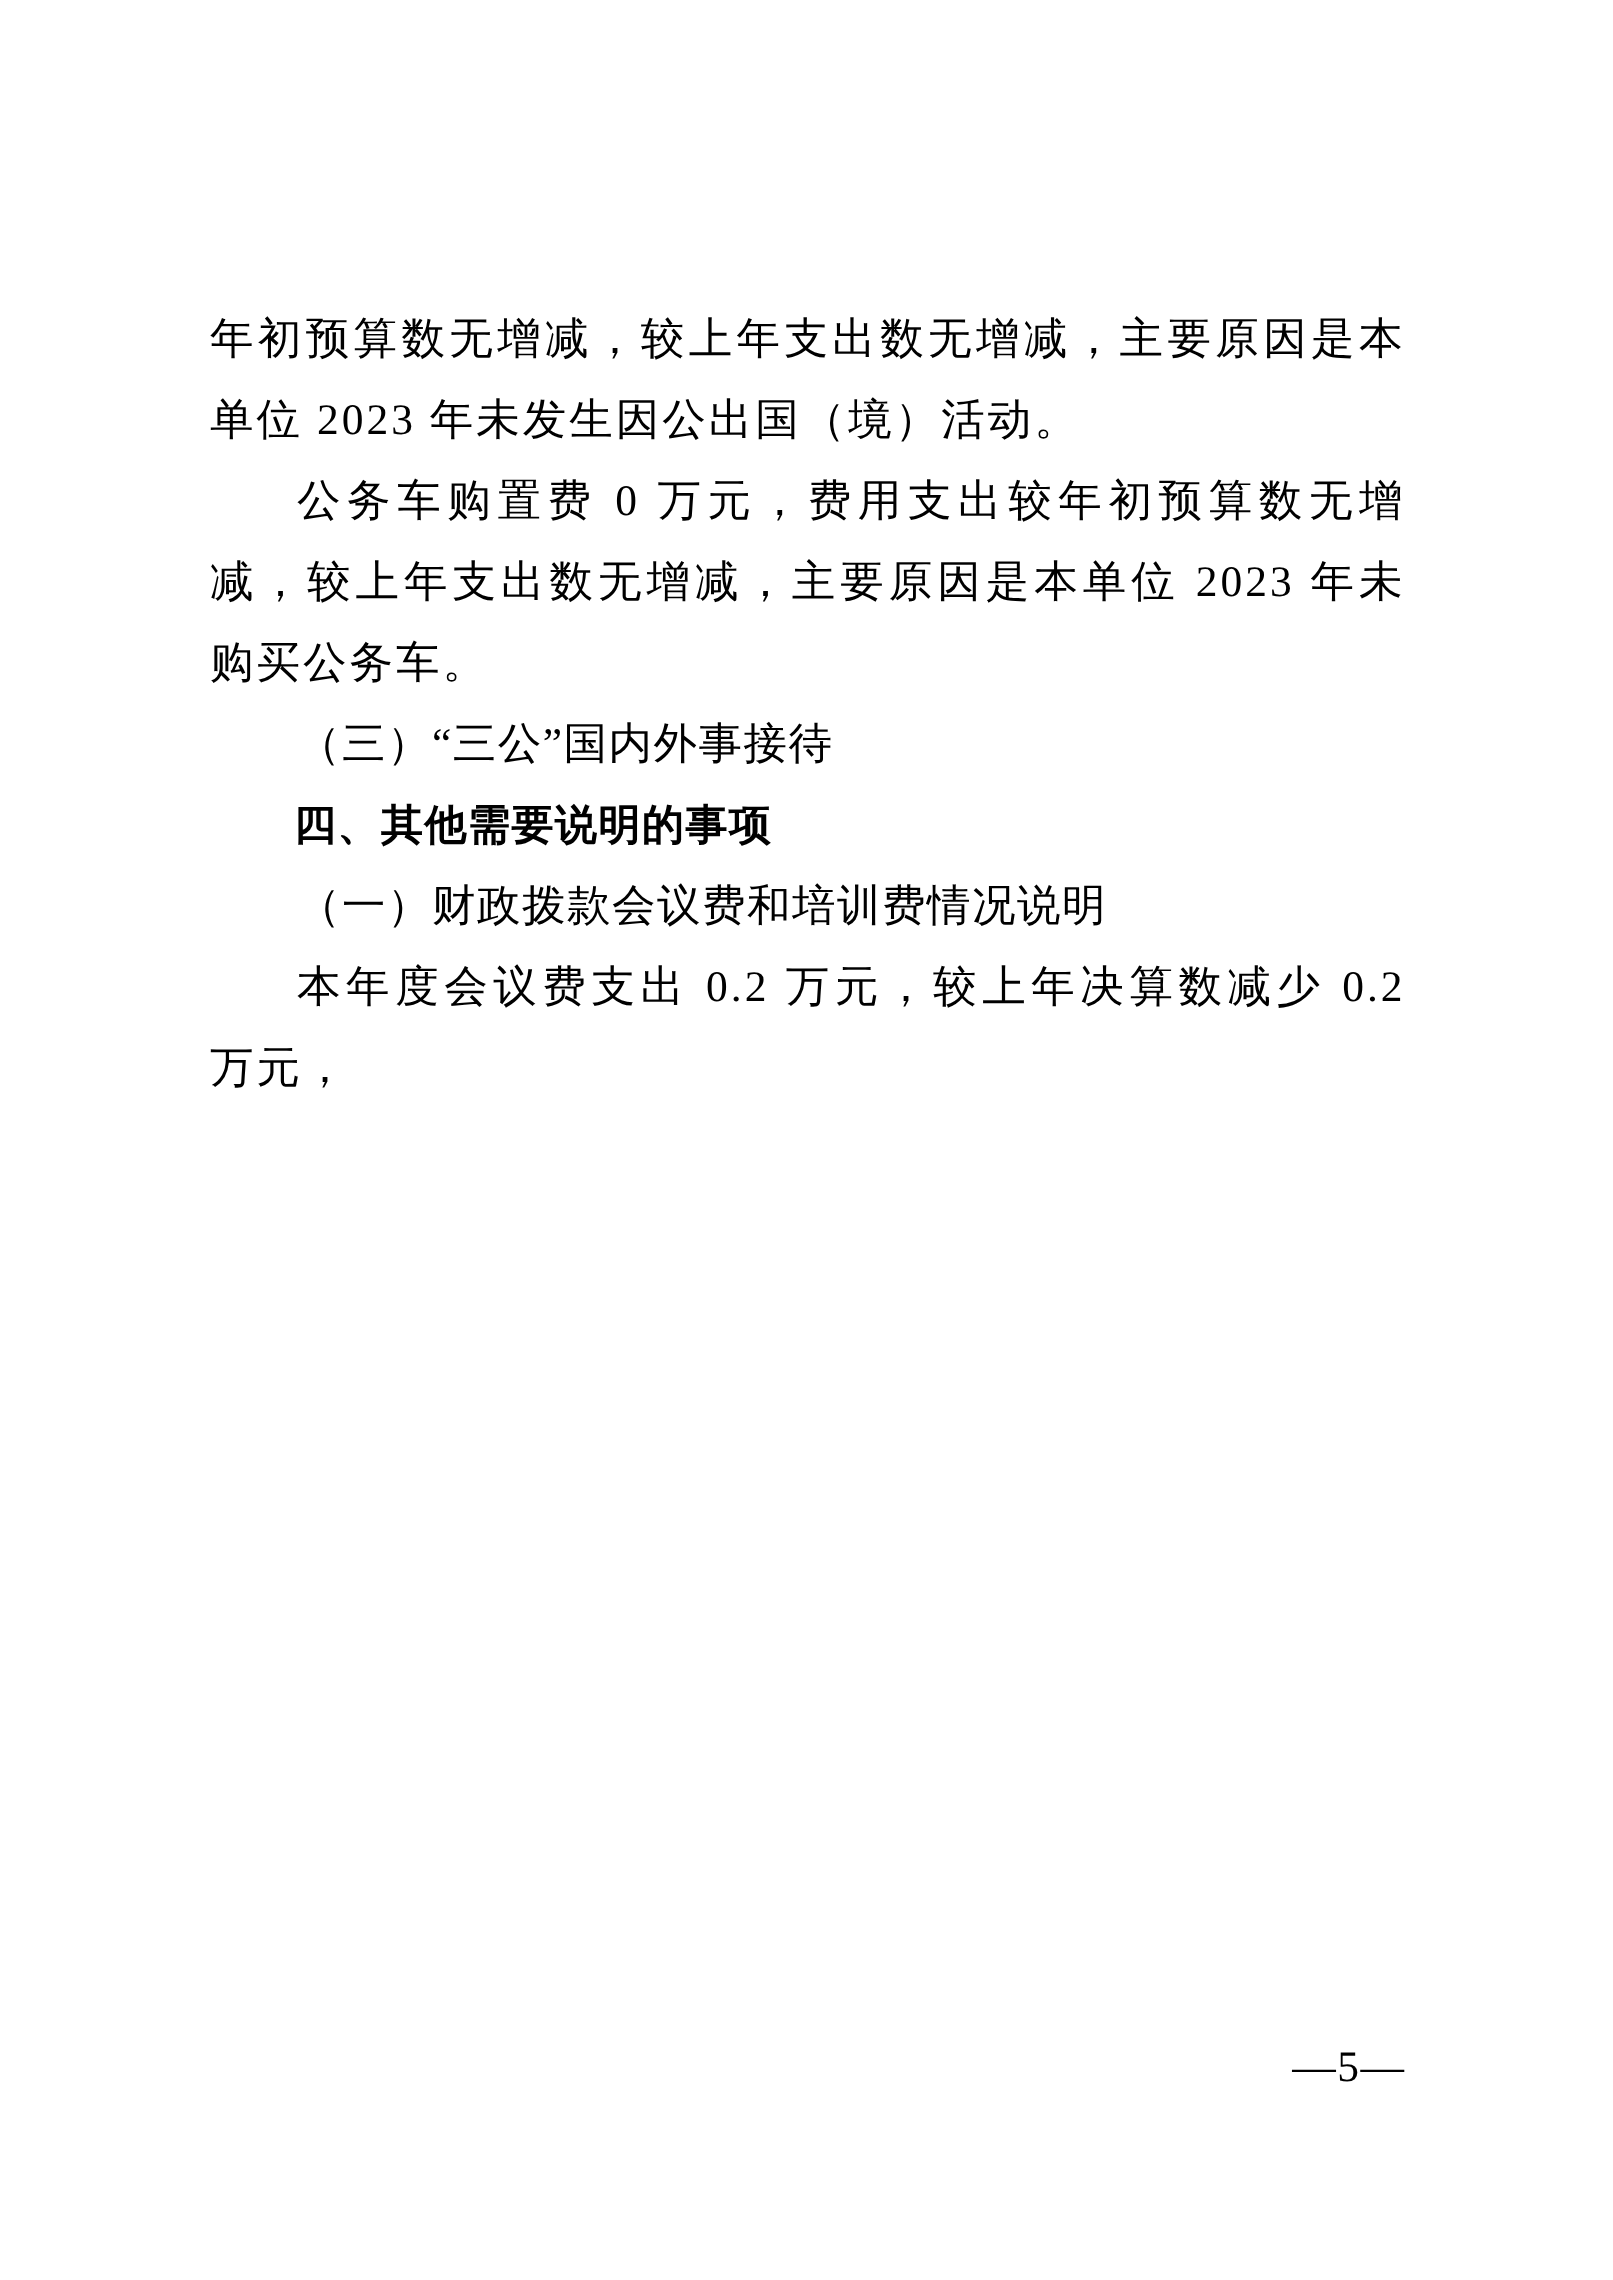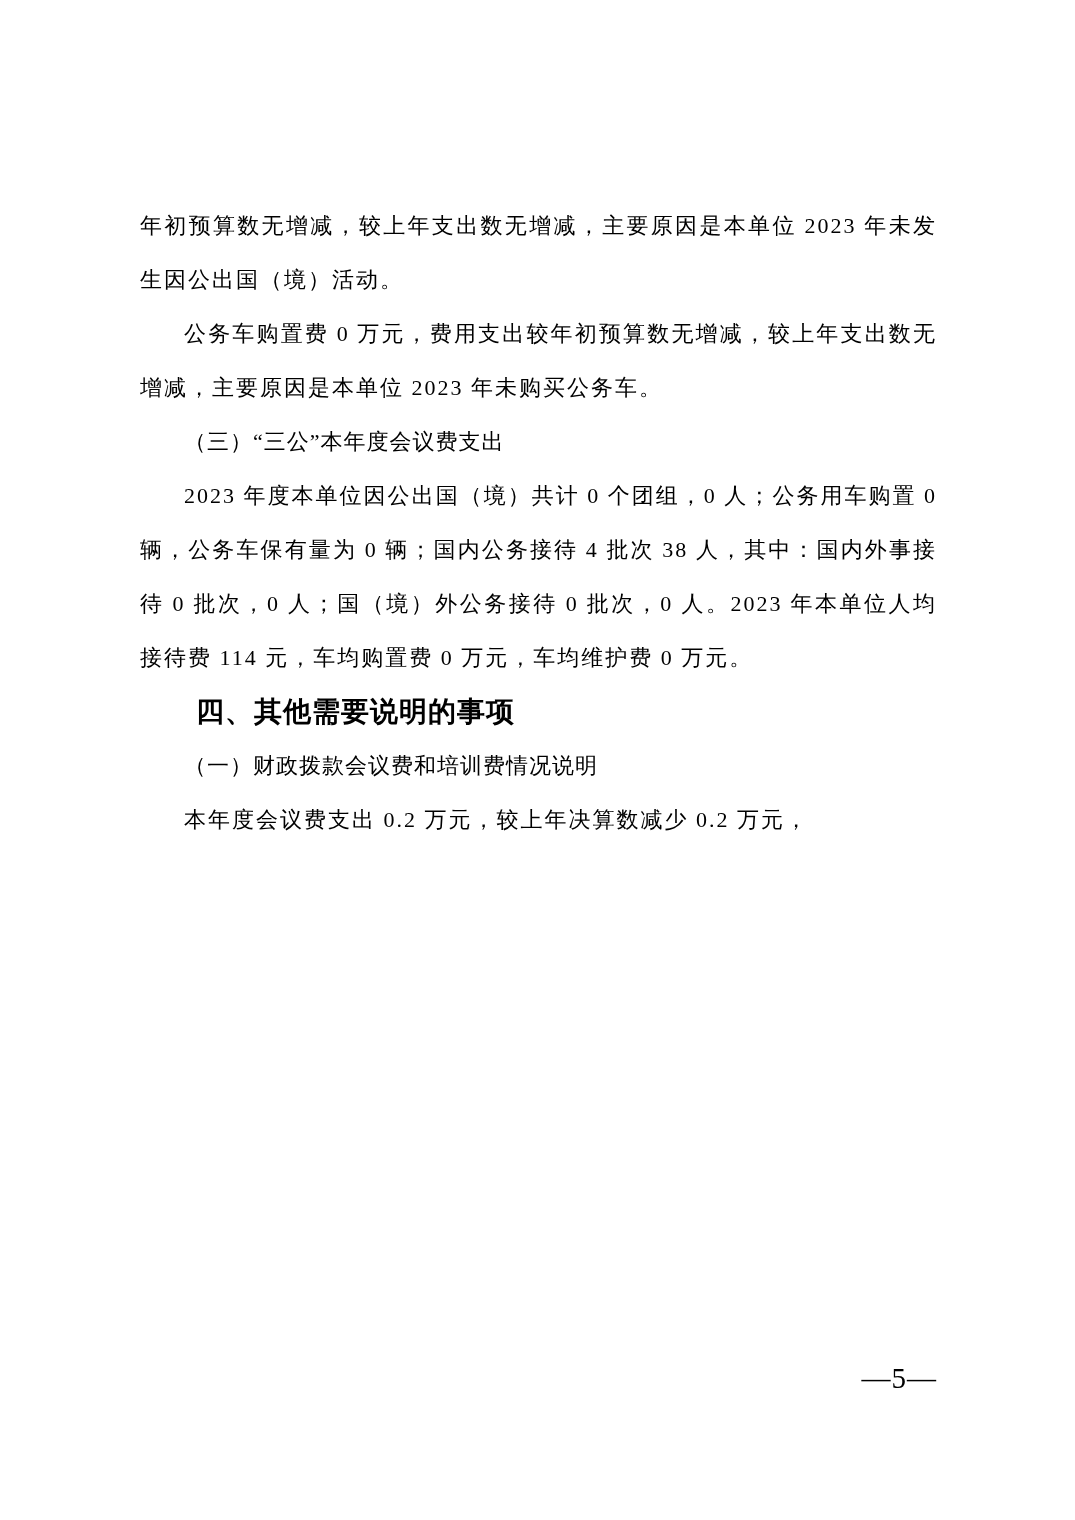--- a/index.html
+++ b/index.html
@@ -19,21 +19,21 @@
     }
     .content {
       position: absolute;
       left: 140px;
       top: 199px;
       width: 797px;
     }
     p.doc-para {
       margin: 0;
       padding: 0;
-      font-size: 22px;
+      font-size: 29px;
       line-height: 54px;
       text-align: justify;
       letter-spacing: 2px;
       word-break: break-all;
     }
     p.indent {
       text-indent: 2em;
     }
     p.kai {
       letter-spacing: 1px;
@@ -54,21 +54,20 @@
       font-family: "Liberation Serif", "DejaVu Serif", serif;
     }
   </style>
 </head>
 <body>
 
 <div class="page">
   <div class="content">
     <p class="doc-para">年初预算数无增减，较上年支出数无增减，主要原因是本单位 2023 年未发生因公出国（境）活动。</p>
     <p class="doc-para indent">公务车购置费 0 万元，费用支出较年初预算数无增减，较上年支出数无增减，主要原因是本单位 2023 年未购买公务车。</p>
-    <p class="doc-para indent kai">（三）“三公”本年度会议费支出</p>
-    <p class="doc-para indent">2023 年度本单位因公出国（境）共计 0 个团组，0 人；公务用车购置 0 辆，公务车保有量为 0 辆；国内公务接待 4 批次 38 人，其中：国内外事接待 0 批次，0 人；国（境）外公务接待 0 批次，0 人。2023 年本单位人均接待费 114 元，车均购置费 0 万元，车均维护费 0 万元。</p>
+    <p class="doc-para indent kai">（三）“三公”国内外事接待</p>
     <p class="doc-para indent hei">四、其他需要说明的事项</p>
     <p class="doc-para indent kai">（一）财政拨款会议费和培训费情况说明</p>
     <p class="doc-para indent">本年度会议费支出 0.2 万元，较上年决算数减少 0.2 万元，</p>
   </div>
 
   <div class="footer">—5—</div>
 </div>
 
 </body></html>

